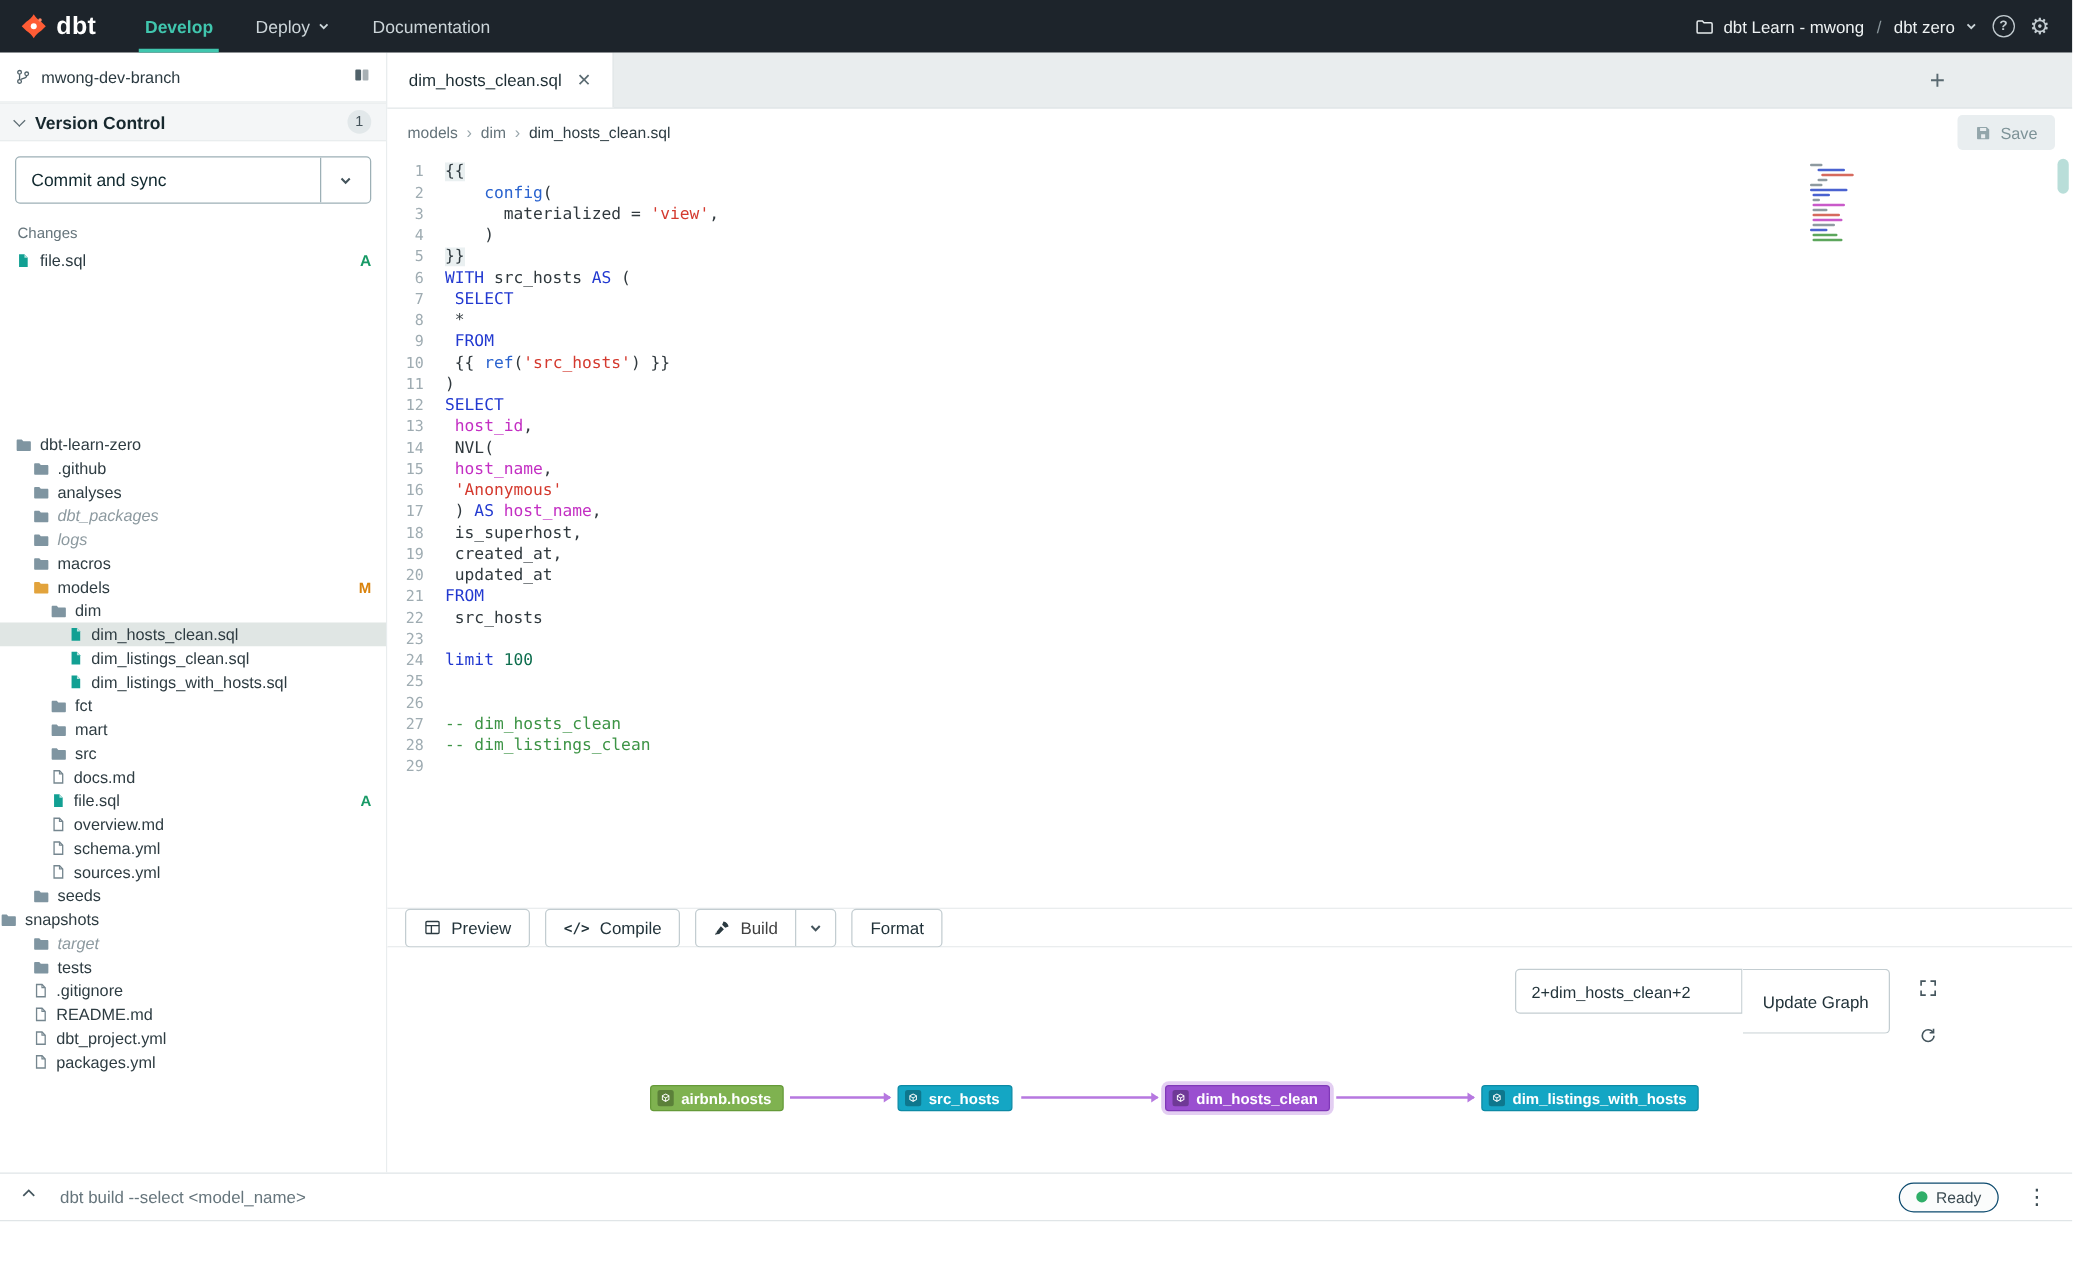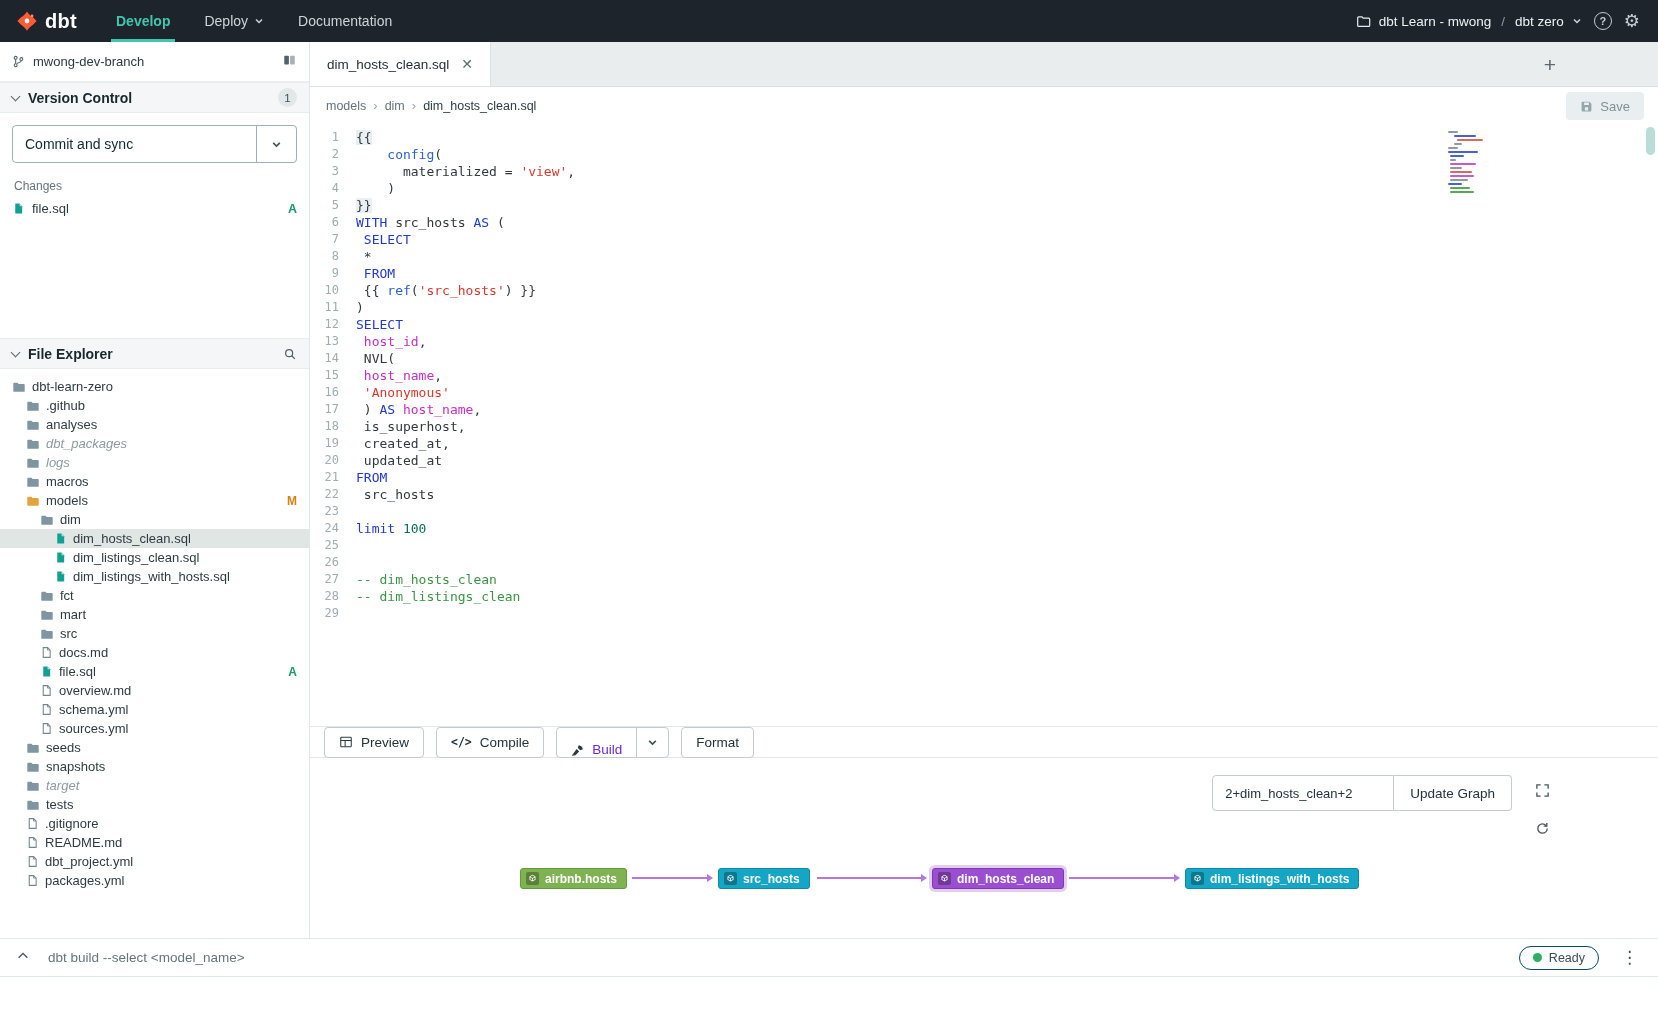--- a/index.html
+++ b/index.html
@@ -70,32 +70,32 @@
 .tk-num{color:#0e6e4e}
 .tk-plain{color:#30393e}
 .tk-jinja{color:#2f3a40;background:#eaf0f1}
 .minimap{position:absolute;top:7px;right:168px;width:42px}
 .minimap i{display:block;height:2px;margin-bottom:2px;border-radius:1px}
 .vscroll{position:absolute;top:3px;right:3px;width:9px;height:28px;background:#b9ded9;border-radius:5px}
 
 .ptoolbar{height:32px;border-top:1px solid #e3e7e9;border-bottom:1px solid #e3e7e9;display:flex;align-items:center;padding:0 14px;gap:12px;background:#fff}
 .pbtn{height:31px;display:flex;align-items:center;gap:8px;border:1px solid #c3cdd1;border-radius:4px;padding:0 14px;font-size:13.5px;color:#22333a;background:#fff;cursor:pointer}
 .build-split{display:flex;height:31px;border:1px solid #c3cdd1;border-radius:4px;overflow:hidden;background:#fff}
-.build-main{display:flex;align-items:flex-end;gap:8px;padding:0 14px;font-size:13.5px;color:#6d28d9;cursor:pointer}
+.build-main{display:flex;align-items:center;gap:8px;padding:0 14px;font-size:13.5px;color:#404040;cursor:pointer}
 .build-chev{width:32px;border-left:1px solid #c3cdd1;display:flex;align-items:center;justify-content:center;cursor:pointer}
 .code-glyph{font-family:"DejaVu Sans Mono",monospace;font-size:11.5px;font-weight:bold;color:#22333a}
 .ptabs{display:flex;margin-left:38px;align-self:stretch}
 .ptab{display:flex;align-items:center;padding:0 17px;font-size:13.5px;color:#55656c;position:relative;cursor:pointer}
 .ptab.active{color:#17272e;font-weight:bold}
 .ptab.active::after{content:"";position:absolute;bottom:-1px;left:12px;right:12px;height:2px;background:#1d2d33}
 
 .lineage{height:180px;position:relative;background:#fff}
 .graph-controls{position:absolute;top:17px;right:146px;display:flex}
 .selector-input{width:182px;height:36px;border:1px solid #c3cdd1;border-radius:4px 0 0 4px;padding:0 12px;font-size:13px;color:#22333a;background:#fff;outline:none;font-family:"Liberation Sans",sans-serif}
-.update-btn{height:36px;border:1px solid #c3cdd1;border-left:none;border-radius:0 4px 4px 0;padding:0 16px;font-size:13.5px;color:#22333a;background:#fff;cursor:pointer;font-family:"Liberation Sans",sans-serif}
+.update-btn{height:52px;border:1px solid #c3cdd1;border-left:none;border-radius:0 4px 4px 0;padding:0 16px;font-size:13.5px;color:#22333a;background:#fff;cursor:pointer;font-family:"Liberation Sans",sans-serif}
 .gicon{position:absolute;right:106px;width:20px;height:20px;display:flex;align-items:center;justify-content:center;cursor:pointer}
 .gicon.exp{top:22px}
 .gicon.reset{top:60px}
 #graph{position:absolute;inset:0}
 .lnode{position:absolute;top:110px;height:21px;display:inline-flex;align-items:center;gap:6px;padding:0 9px 0 5px;border-radius:3px;color:#fff;font-size:12px;font-weight:bold;cursor:pointer;white-space:nowrap}
 .lnode[data-color="green"]{background:#7fb250;border:1px solid #659a38}
 .lnode[data-color="cyan"]{background:#14a6c4;border:1px solid #0d8aa5}
 .lnode[data-color="purple"]{background:#9a4fd0;border:1px solid #8038b8}
 .lnode.sel{box-shadow:0 0 0 3px rgba(154,79,208,.28)}
 .node-ic{width:13px;height:13px;border-radius:2px;background:rgba(0,0,0,.28);display:flex;align-items:center;justify-content:center;flex:none}
@@ -195,30 +195,20 @@
             <path fill="#12a093" d="M4 1.8h5.3l3.2 3.3v9.1H4z"></path>
             <path fill="#b8e4df" d="M9.3 1.8l3.2 3.3H9.3z"></path>
           </svg>
       </span>
       <span>file.sql</span>
       <span class="status-a">A</span>
     </div>
 
     <div class="vc-spacer"></div>
 
-    <div class="sec-head">
-      <span class="chev-down"></span>
-      <span>File Explorer</span>
-      <span class="fe-search">
-        <svg width="14" height="14" viewBox="0 0 16 16" fill="none" stroke="#51626a" stroke-width="1.4">
-            <circle cx="7" cy="7" r="4"></circle>
-            <path d="M10 10l3.5 3.5"></path>
-          </svg>
-      </span>
-    </div>
 
     <div class="tree" id="file-tree">
         <div class="tree-row" style="padding-left: 12px;">
           <span class="ticon">
             <svg width="14" height="14" viewBox="0 0 16 16">
               <path fill="#7f95a1" d="M1.5 4c0-.6.4-1 1-1h3.7l1.4 1.5h6c.5 0 .9.4.9 1v7c0 .6-.4 1-1 1h-11c-.5 0-1-.4-1-1z"></path>
             </svg>
           </span>
           <span class="tree-label">dbt-learn-zero</span>
         </div>
@@ -377,21 +367,21 @@
           <span class="tree-label">sources.yml</span>
         </div>
         <div class="tree-row" style="padding-left: 26px;">
           <span class="ticon">
             <svg width="14" height="14" viewBox="0 0 16 16">
               <path fill="#7f95a1" d="M1.5 4c0-.6.4-1 1-1h3.7l1.4 1.5h6c.5 0 .9.4.9 1v7c0 .6-.4 1-1 1h-11c-.5 0-1-.4-1-1z"></path>
             </svg>
           </span>
           <span class="tree-label">seeds</span>
         </div>
-        <div class="tree-row" style="padding-left: 26px;">
+        <div class="tree-row" style="">
           <span class="ticon">
             <svg width="14" height="14" viewBox="0 0 16 16">
               <path fill="#7f95a1" d="M1.5 4c0-.6.4-1 1-1h3.7l1.4 1.5h6c.5 0 .9.4.9 1v7c0 .6-.4 1-1 1h-11c-.5 0-1-.4-1-1z"></path>
             </svg>
           </span>
           <span class="tree-label">snapshots</span>
         </div>
         <div class="tree-row muted" style="padding-left: 26px;">
           <span class="ticon">
             <svg width="14" height="14" viewBox="0 0 16 16">

